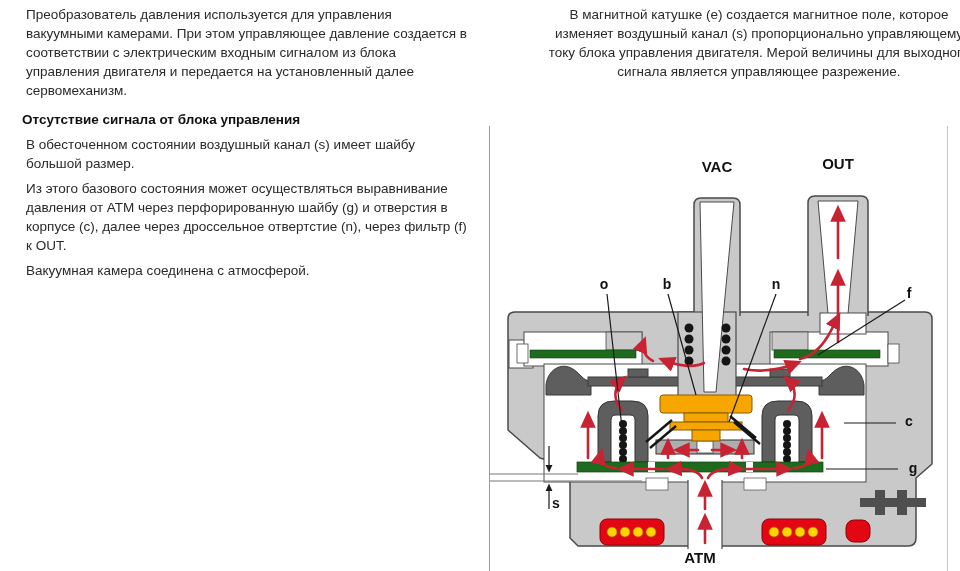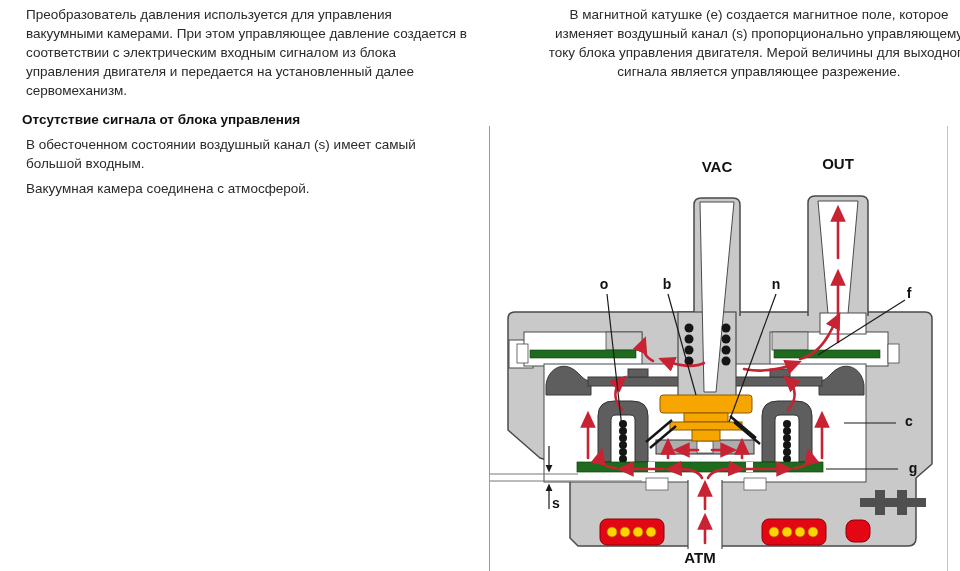--- a/index.html
+++ b/index.html
@@ -17,21 +17,22 @@
   svg text{font-family:"Liberation Sans", sans-serif;font-weight:bold;fill:#111;}
   svg .port-label{font-size:15px;}
   svg .part-label{font-size:14px;}
 </style>
 </head>
 <body>
 
 <div class="col col-left">
   <p>Преобразователь давления используется для управления вакуумными камерами. При этом управляющее давление создается в соответствии с электрическим входным сигналом из блока управления двигателя и передается на установленный далее сервомеханизм.</p>
   <h3>Отсутствие сигнала от блока управления</h3>
-  <p>В обесточенном состоянии воздушный канал (s) имеет самый большой входным.</p>
+  <p>В обесточенном состоянии воздушный канал (s) имеет шайбу большой размер.</p>
+  <p>Из этого базового состояния может осуществляться выравнивание давления от АТМ через перфорированную шайбу (g) и отверстия в корпусе (c), далее через дроссельное отвертстие (n), через фильтр (f) к OUT.</p>
   <p>Вакуумная камера соединена с атмосферой.</p>
 </div>
 
 <div class="col col-right">
   <p>В магнитной катушке (e) создается магнитное поле, которое изменяет воздушный канал (s) пропорционально управляющему току блока управления двигателя. Мерой величины для выходного сигнала является управляющее разрежение.</p>
 </div>
 
 <div class="diagram">
 <svg width="480" height="463" viewBox="480 108 480 463" xmlns="http://www.w3.org/2000/svg">
   <defs>

